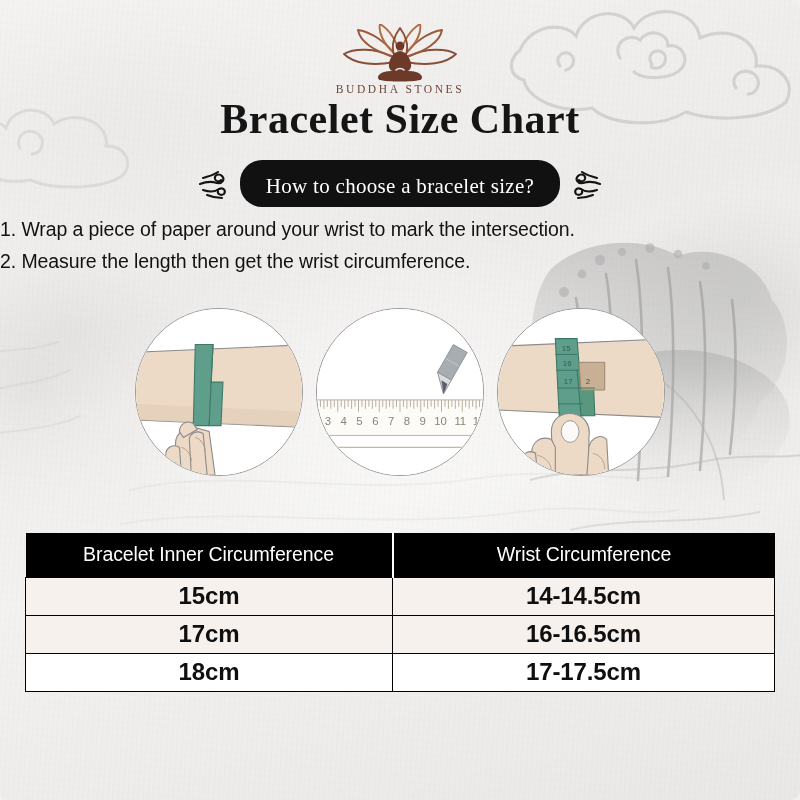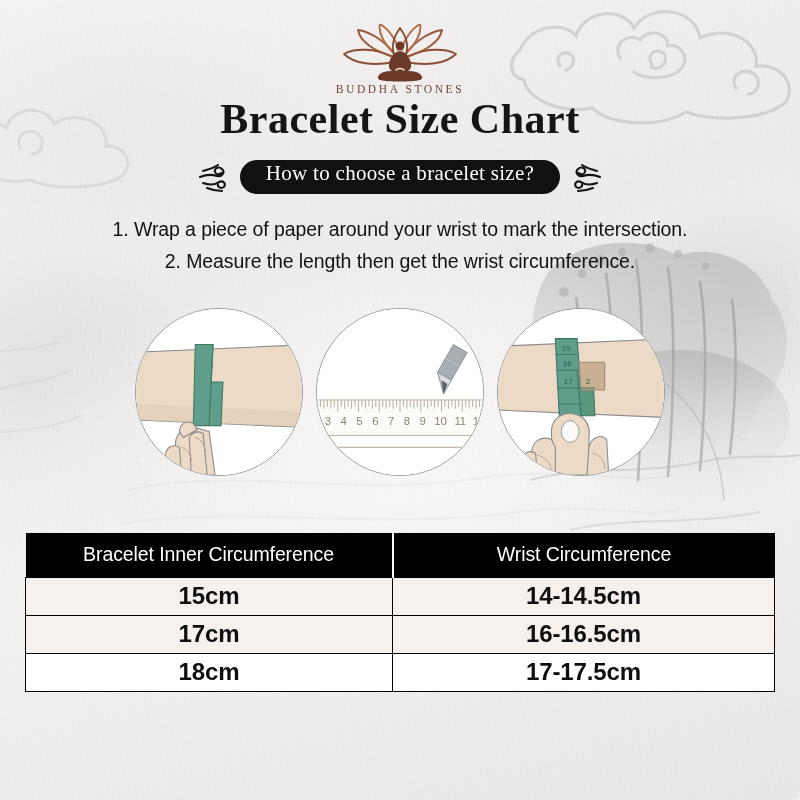--- a/index.html
+++ b/index.html
@@ -84,34 +84,33 @@
     position: absolute;
     top: 160px; left: 0; right: 0;
     display: flex; align-items: center; justify-content: center;
     gap: 9px;
   }
   .ornament { width: 34px; height: 34px; flex: none; }
   .ornament.flip { transform: scaleX(-1); }
   .pill {
     background: #111111;
     border-radius: 22px;
-    padding: 0 26px 7px 26px;
+    padding: 13px 26px 7px 26px;
     color: #ffffff;
     font-family: "Liberation Serif", serif;
     font-size: 21px;
     letter-spacing: .3px;
     white-space: nowrap;
     line-height: 1.3;
   }
 
   
   .steps {
     position: absolute;
     top: 214px; left: 0; right: 0;
-    text-align: center;
     color: #121212;
   }
   .step {
     font-size: 19.5px;
     line-height: 1.62;
     font-weight: 400;
     letter-spacing: -0.1px;
   }
 
   

